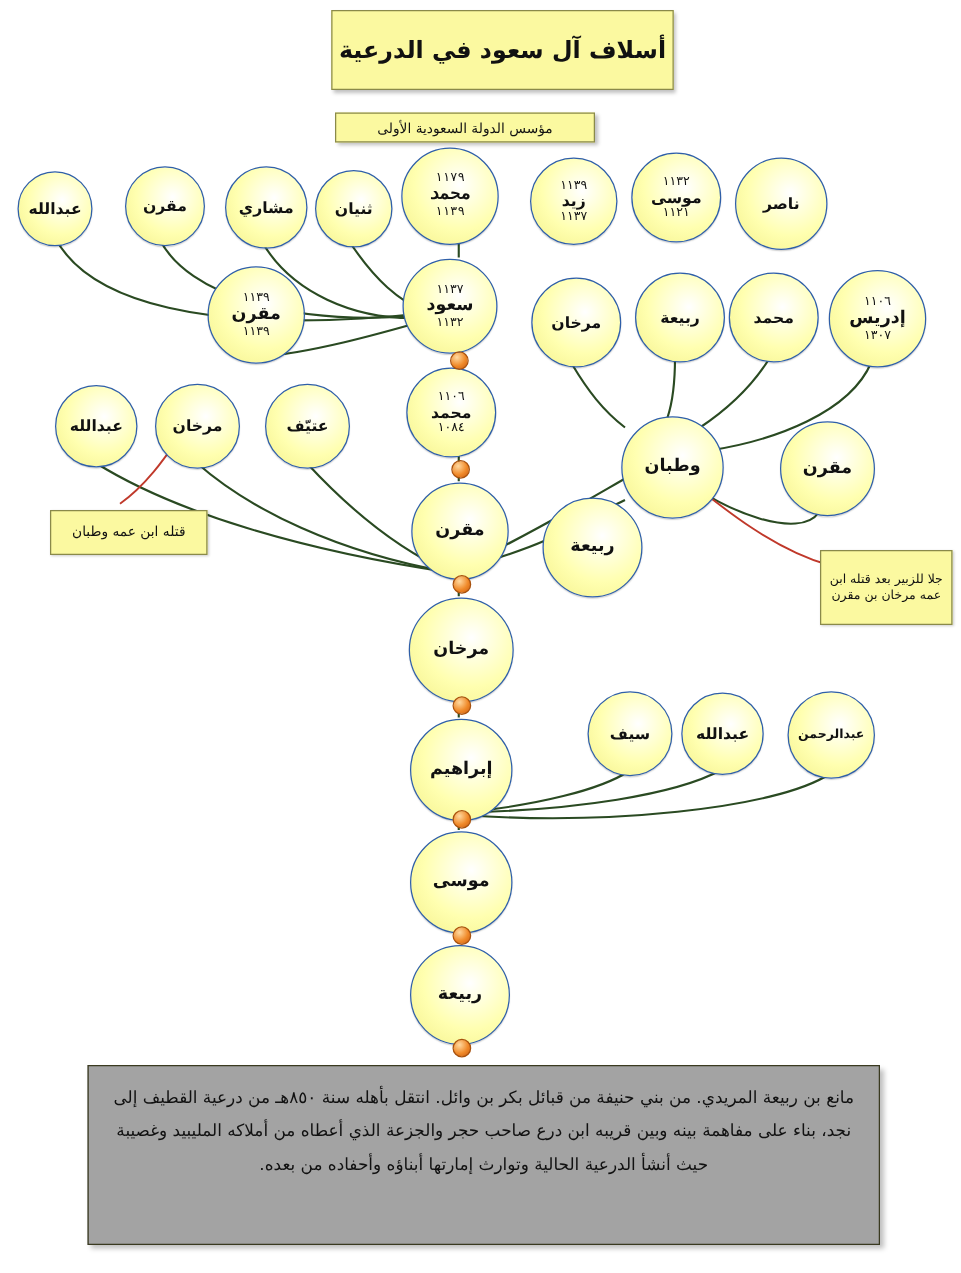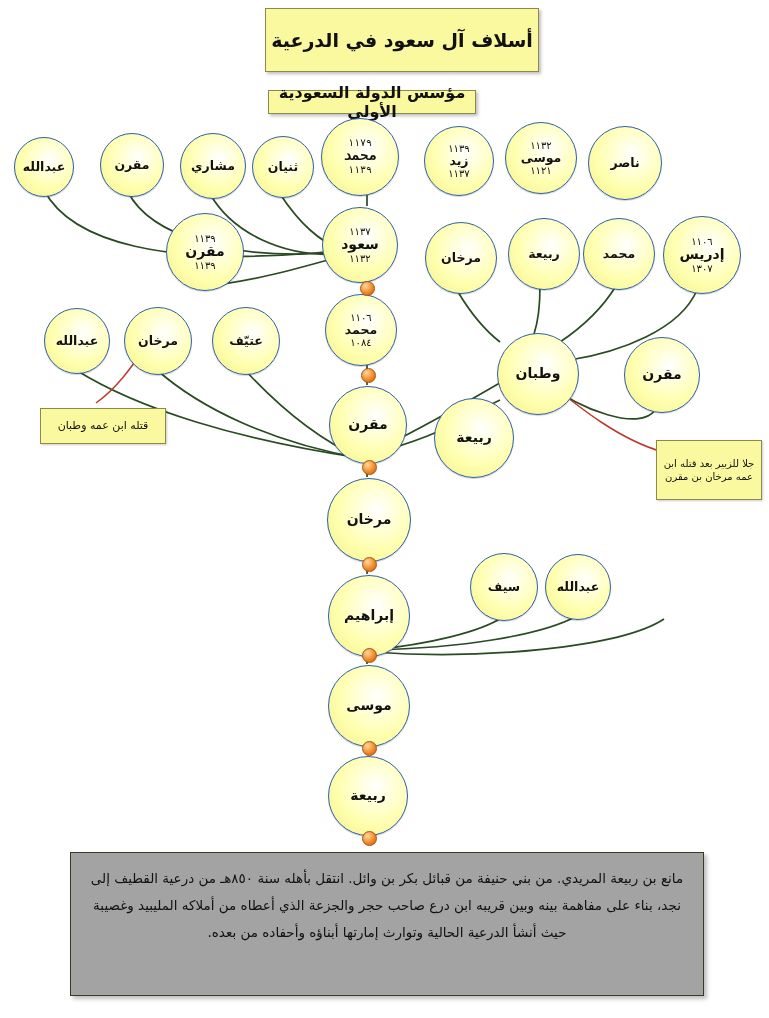--- a/index.html
+++ b/index.html
@@ -82,21 +82,21 @@
     <g fill="none" stroke="#c0392b" stroke-width="1.5">
       <path d="M96,403 C120,386 136,360 146,346"></path>
       <path d="M663,452 C620,440 580,408 548,382"></path>
     </g>
   </svg>
 
   <div class="title-box" style="left:236px;top:8px;width:272px;height:62px;font-size:19px;font-weight:bold;margin-left:29px;">
     <span>أسلاف آل سعود في الدرعية</span>
   </div>
 
-  <div class="title-box" style="left:268px;top:90px;width:206px;height:22px;font-size:16px;font-weight:bold;">
+  <div class="title-box" style="left:268px;top:90px;width:206px;height:22px;font-size:11px;font-weight:normal;">
     <span>مؤسس الدولة السعودية الأولى</span>
   </div>
 
   <div class="note-box" style="left:30px;top:408px;width:124px;height:34px;font-size:11px;margin-left:10px;">
     <span>قتله ابن عمه وطبان</span>
   </div>
 
   <div class="note-box" style="left:656px;top:440px;width:104px;height:58px;font-size:10px;">
     <span>جلا للزبير بعد قتله ابن عمه مرخان بن مقرن</span>
   </div>
@@ -189,20 +189,23 @@
       <span class="nm">مرخان</span>
     </div>
     <div class="node" style="left: 328px; top: 575px; width: 80px; height: 80px; font-size: 14px;">
       <span class="nm">إبراهيم</span>
     </div>
     <div class="node" style="left: 470px; top: 553px; width: 66px; height: 66px; font-size: 12.5px;">
       <span class="nm">سيف</span>
     </div>
     <div class="node" style="left: 545px; top: 554px; width: 64px; height: 64px; font-size: 12.5px;">
       <span class="nm">عبدالله</span>
+    </div>
+    <div class="node" style="left: 630px; top: 553px; width: 68px; height: 68px; font-size: 10px;">
+      <span class="nm">عبدالرحمن</span>
     </div>
     <div class="node" style="left: 328px; top: 665px; width: 80px; height: 80px; font-size: 14px;">
       <span class="nm">موسى</span>
     </div>
     <div class="node" style="left: 328px; top: 756px; width: 78px; height: 78px; font-size: 14px;">
       <span class="nm">ربيعة</span>
     </div>
     <div class="bead" style="left: 360px; top: 281px;"></div>
     <div class="bead" style="left: 361px; top: 368px;"></div>
     <div class="bead" style="left: 362px; top: 460px;"></div>

